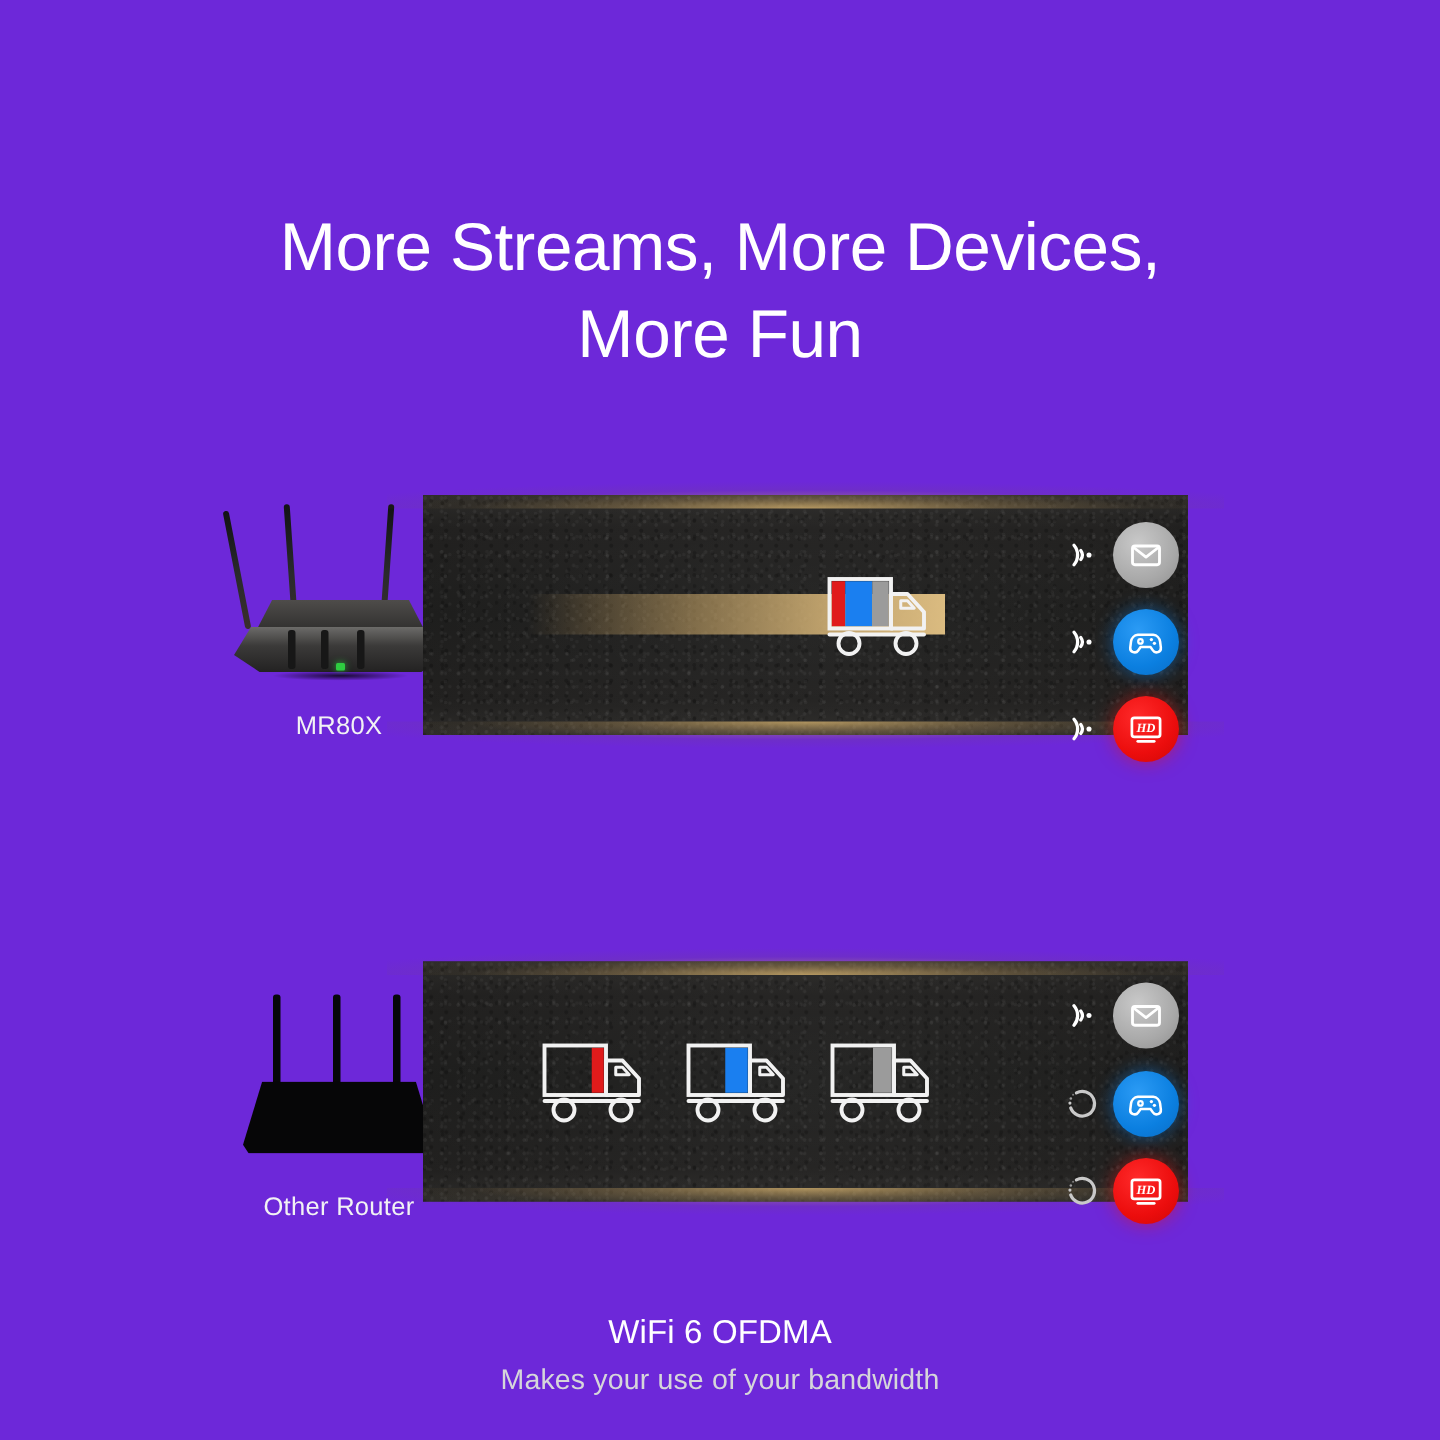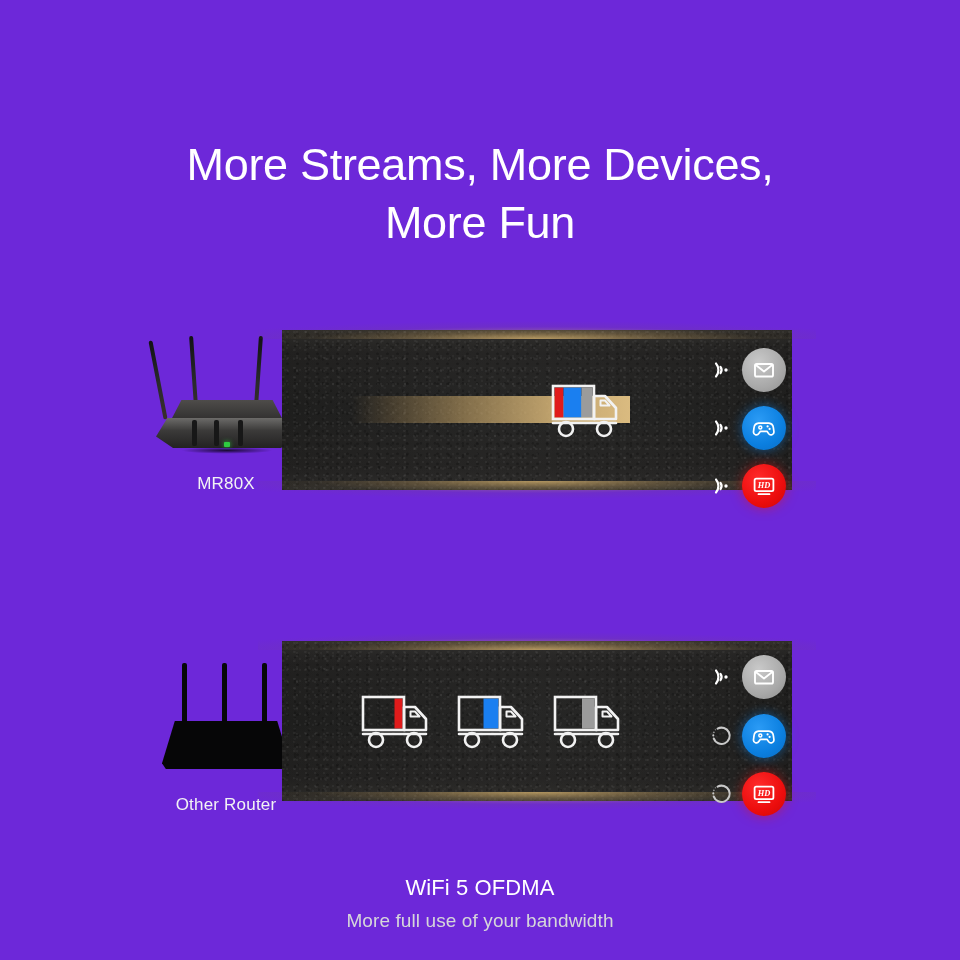--- a/index.html
+++ b/index.html
@@ -387,22 +387,22 @@
             <rect x="3.6" y="5.6" width="18.8" height="12.6" rx="1.6" stroke="#ffffff" stroke-width="1.8" fill="none"></rect>
             <path d="M7.5 21.2 h11" stroke="#ffffff" stroke-width="1.8" stroke-linecap="round"></path>
             <text x="13" y="15" text-anchor="middle" fill="#ffffff" font-family="Liberation Serif, serif" font-size="8.4" font-style="italic" font-weight="bold">HD</text>
           </svg>
         </span>
       </div>
 
     </div>
 
     <div class="caption caption-a">
-      <div class="caption-title">WiFi 5 OFDMA</div>
-      <div class="caption-sub">More full use of your bandwidth</div>
+      <div class="caption-title">WiFi 6 OFDMA</div>
+      <div class="caption-sub">Makes your use of your bandwidth</div>
     </div>
   </div>
 
   <div class="block block-b">
 
     <div class="router-col">
       <div class="other-router">
         <span class="ant oa1"></span>
         <span class="ant oa2"></span>
         <span class="ant oa3"></span>

